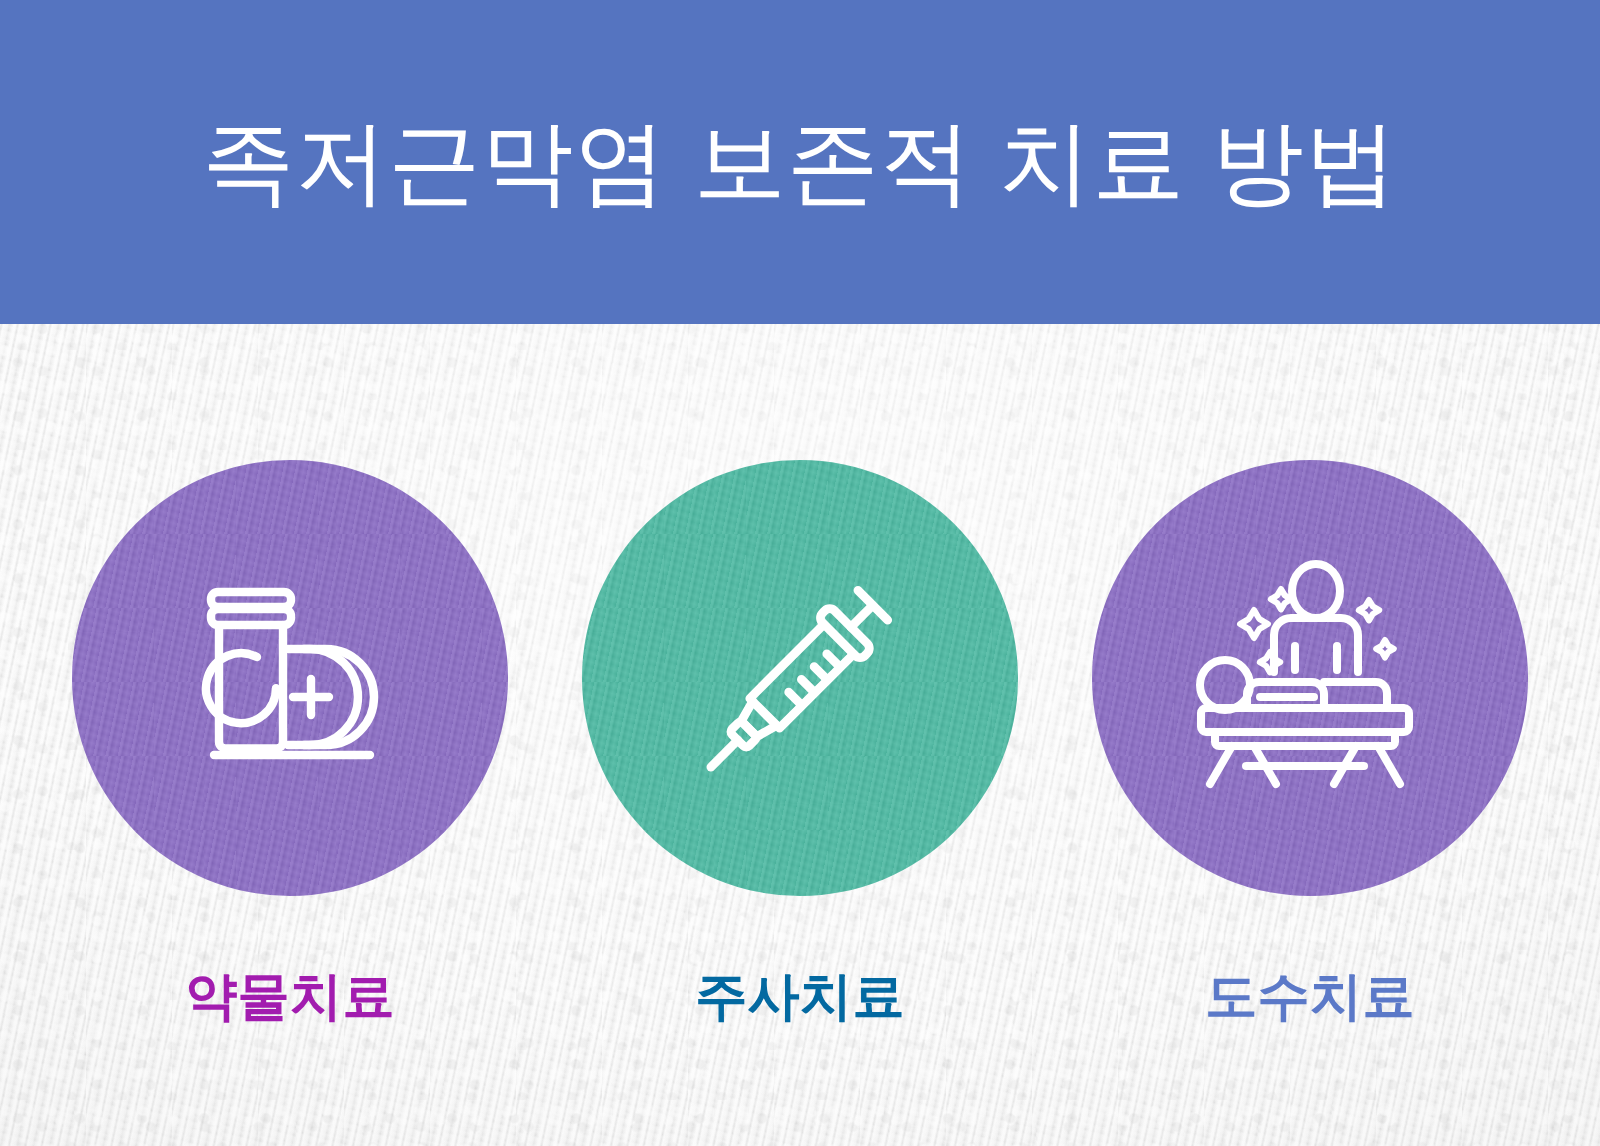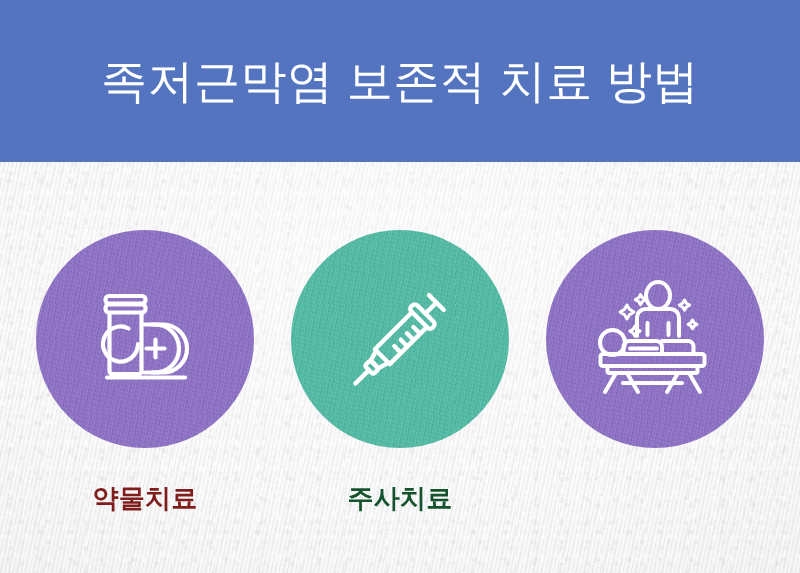--- a/index.html
+++ b/index.html
@@ -212,21 +212,21 @@
           <path d="M63 35.5 L74 35.5 a24 24 0 0 1 0 48 L63 83.5"></path>
 
           <path d="M55 35.5 L66 35.5 a24 24 0 0 1 0 48 L55 83.5"></path>
 
           <line x1="66.5" y1="50.5" x2="66.5" y2="68.5"></line>
           <line x1="57.5" y1="59.5" x2="75.5" y2="59.5"></line>
 
           <line x1="18" y1="88.5" x2="96" y2="88.5"></line>
         </svg>
       </div>
-      <div class="card-label" style="color: #7f1d1d;">약물치료</div>
+      <div class="card-label" style="color: #a21caf;">약물치료</div>
     </div>
 
     <div class="card">
       <div class="circle" style="background-color:#4cb9a2;">
         <div class="circle-tex"></div>
         <svg class="icon-svg" width="118" height="118" viewBox="0 0 118 118" fill="none" stroke="#ffffff" stroke-width="4.4" stroke-linecap="round" stroke-linejoin="round">
           <g transform="rotate(45 59 59)">
 
             <line x1="48.5" y1="7.5" x2="69.5" y2="7.5"></line>
 
@@ -241,21 +241,21 @@
             <line x1="60" y1="59" x2="69" y2="59"></line>
             <line x1="60" y1="68" x2="69" y2="68"></line>
 
             <path d="M50.5 84 L53.5 95 L64.5 95 L67.5 84"></path>
             <rect x="53" y="95" width="12" height="8" rx="2"></rect>
 
             <line x1="59" y1="103" x2="59" y2="122"></line>
           </g>
         </svg>
       </div>
-      <div class="card-label" style="color: #14532d;">주사치료</div>
+      <div class="card-label" style="color: #0369a1;">주사치료</div>
     </div>
 
     <div class="card">
       <div class="circle" style="background-color:#8a6cc4;">
         <div class="circle-tex"></div>
         <svg class="icon-svg" width="124" height="118" viewBox="0 0 124 118" fill="none" stroke="#ffffff" stroke-width="4" stroke-linecap="round" stroke-linejoin="round">
 
           <ellipse cx="65" cy="15.5" rx="12" ry="13.5"></ellipse>
 
           <path d="M44 56 L44 37.5 a8.5 8.5 0 0 1 8.5 -8.5 L77.5 29 a8.5 8.5 0 0 1 8.5 8.5 L86 56"></path>
@@ -283,16 +283,17 @@
 
           <line x1="30" y1="103" x2="89" y2="103"></line>
 
           <path d="M34 25 l2.6 4.4 4.4 2.6 -4.4 2.6 -2.6 4.4 -2.6 -4.4 -4.4 -2.6 4.4 -2.6 z" stroke-width="3"></path>
           <path d="M47.5 14.5 l1.9 3.2 3.2 1.9 -3.2 1.9 -1.9 3.2 -1.9 -3.2 -3.2 -1.9 3.2 -1.9 z" stroke-width="3"></path>
           <path d="M42 46 l1.9 3.2 3.2 1.9 -3.2 1.9 -1.9 3.2 -1.9 -3.2 -3.2 -1.9 3.2 -1.9 z" stroke-width="3"></path>
           <path d="M91.5 20 l1.9 3.2 3.2 1.9 -3.2 1.9 -1.9 3.2 -1.9 -3.2 -3.2 -1.9 3.2 -1.9 z" stroke-width="3"></path>
           <path d="M99.5 40 l1.6 2.8 2.8 1.6 -2.8 1.6 -1.6 2.8 -1.6 -2.8 -2.8 -1.6 2.8 -1.6 z" stroke-width="3"></path>
         </svg>
       </div>
+      <div class="card-label" style="color: rgb(91, 121, 200);">도수치료</div>
     </div>
 
   </div>
 </div>
 
 </body></html>

